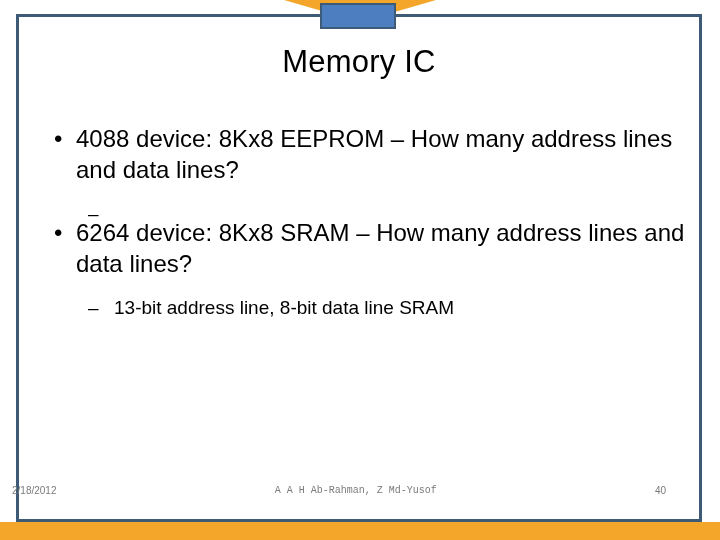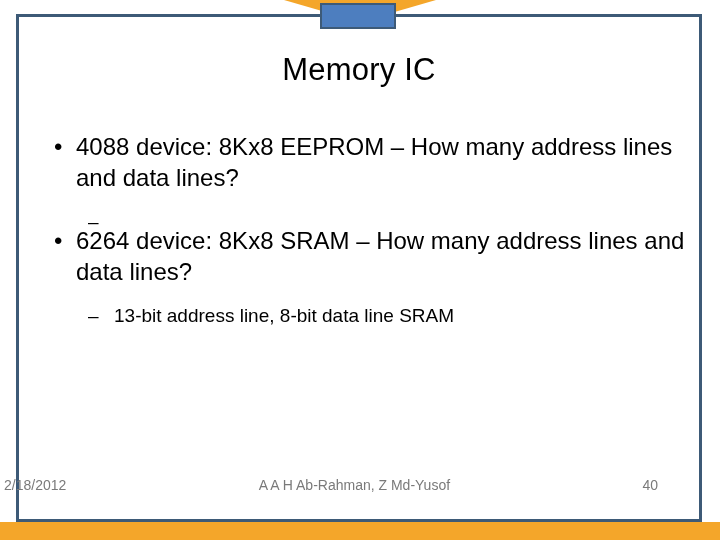--- a/index.html
+++ b/index.html
@@ -76,21 +76,21 @@
     width: 720px;
     height: 18px;
     background: #F4A62A;
     z-index: 4;
   }
 
   
   .content {
     position: absolute;
     left: 20px;
-    top: 23px;
+    top: 15px;
     width: 678px;
     height: 500px;
     z-index: 2;
   }
 
   .slide-title {
     position: absolute;
     left: 0;
     top: 28px;
     width: 678px;
@@ -139,34 +139,34 @@
     font-size: 19px;
     line-height: 26px;
   }
 
   .gap-a { height: 14px; }
   .gap-b { height: 16px; }
 
   
   .footer {
     position: absolute;
-    left: 4px;
+    left: 12px;
     top: 478px;
     width: 654px;
     height: 20px;
     display: flex;
-    align-items: flex-start;
+    align-items: flex-end;
     justify-content: space-between;
-    font-size: 14px;
+    font-size: 10px;
     line-height: 14px;
     color: #7A7A7A;
     z-index: 2;
   }
   .footer-date { flex: 0 0 auto; text-align: left; }
-  .footer-center { flex: 1 1 auto; text-align: center; }
+  .footer-center { flex: 1 1 auto; text-align: center; font-family: Liberation Mono, monospace; }
   .footer-page { flex: 0 0 auto; text-align: right; }
 </style>
 </head>
 <body>
 
 <div id="slide">
 
   <div class="frame"></div>
 
   <div class="top-deco">

